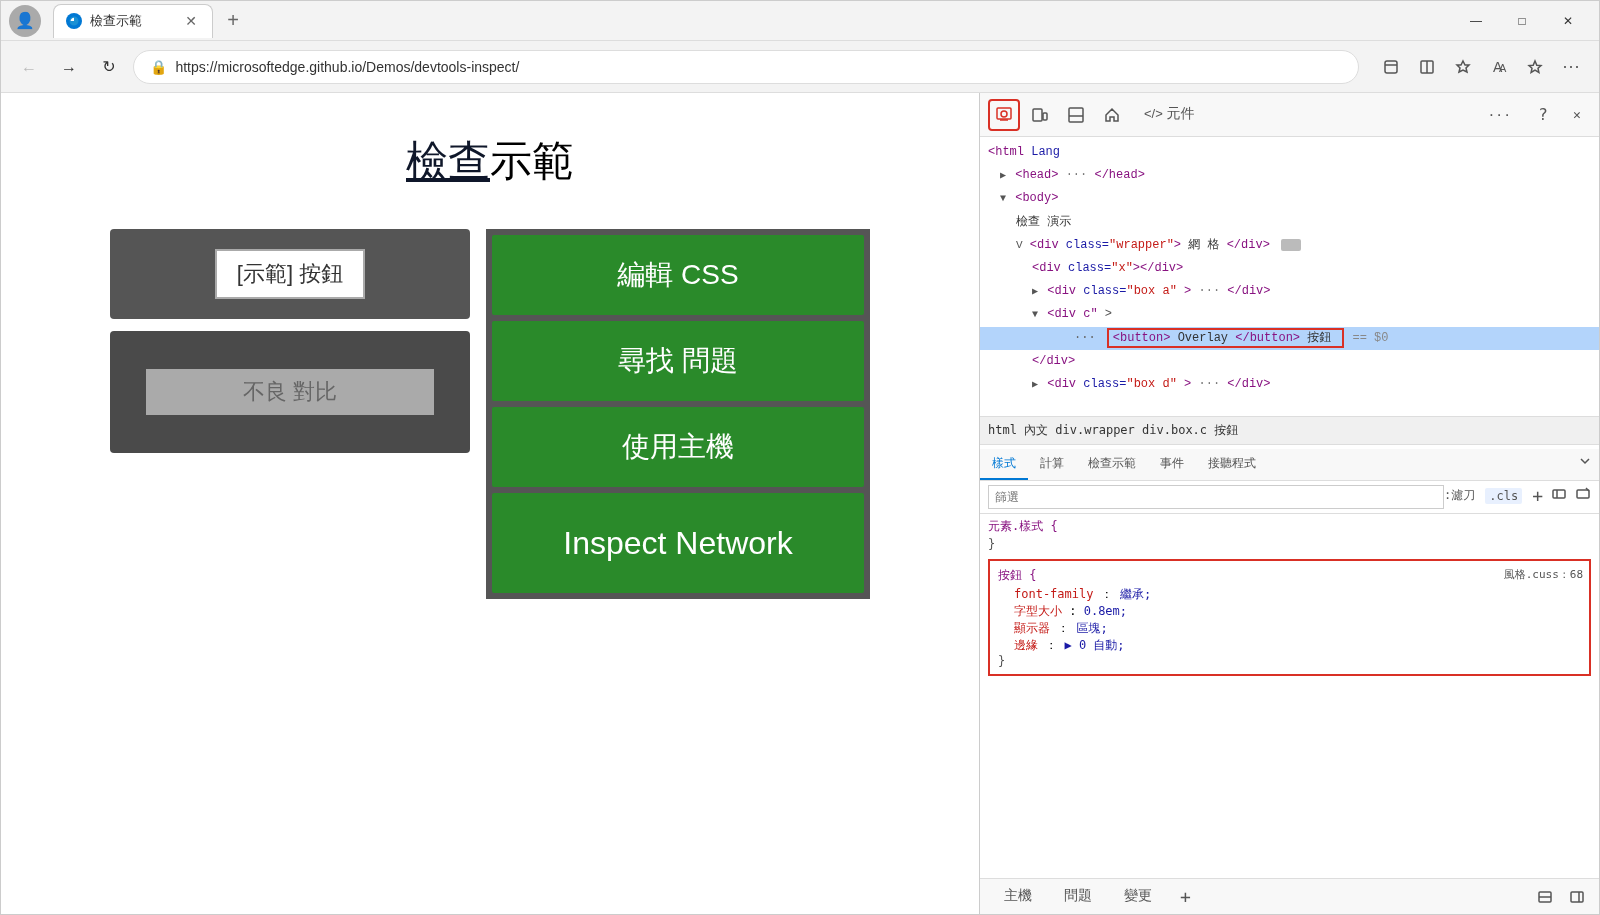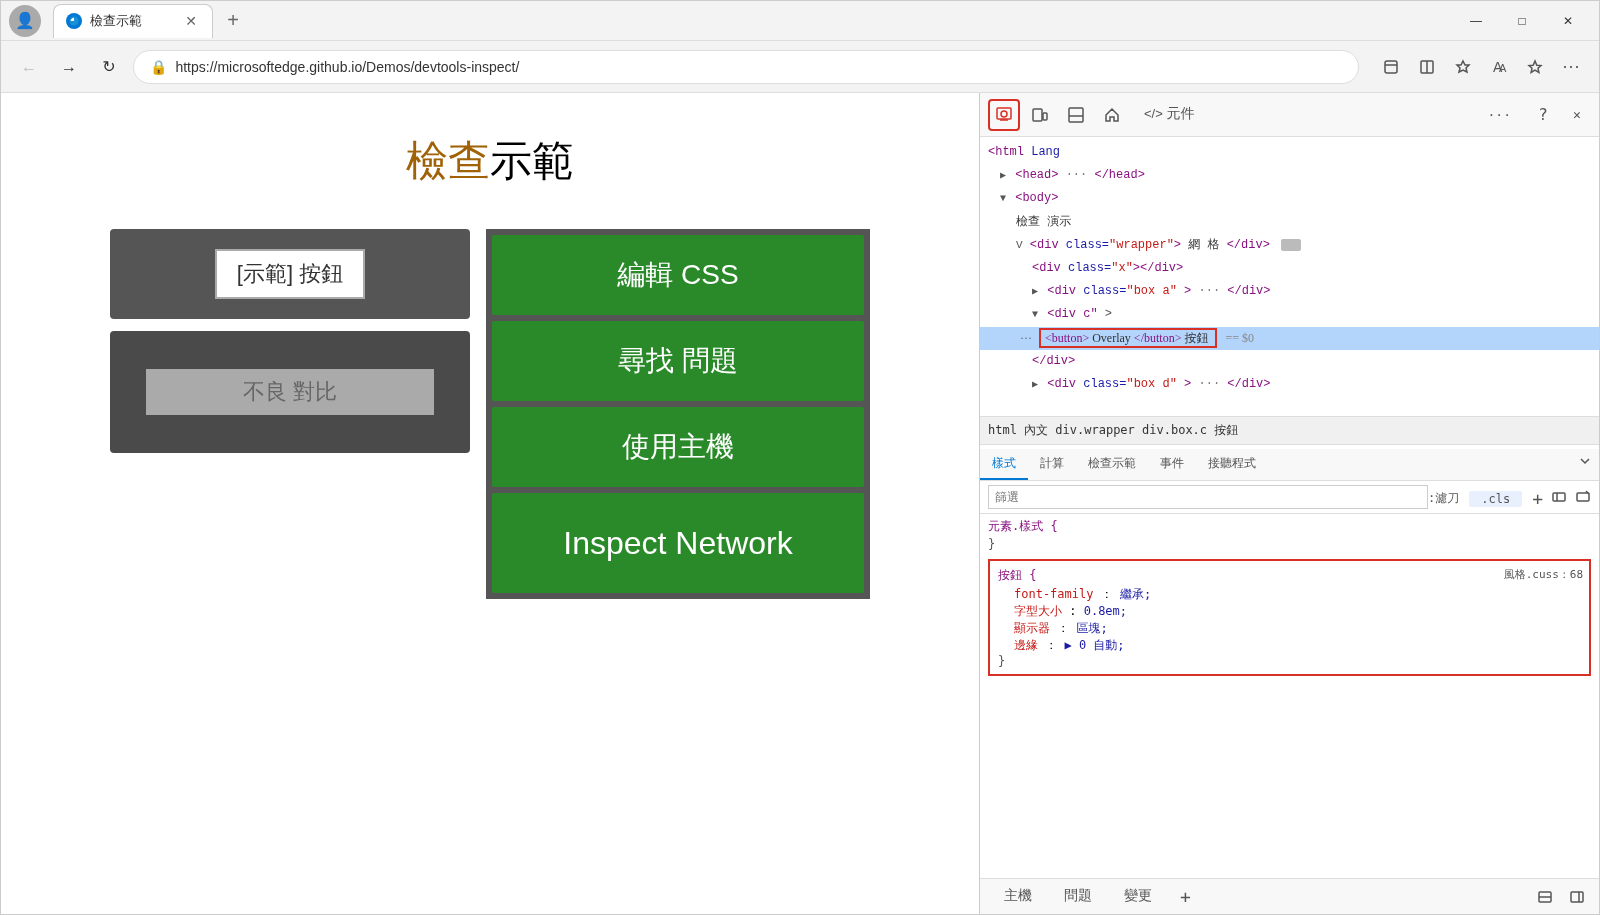--- a/index.html
+++ b/index.html
@@ -68,35 +68,35 @@
     .devtools-dom { flex: 0 0 280px; overflow: auto; padding: 4px 0; border-bottom: 1px solid #ddd; font-family: Consolas, 'Courier New', monospace; font-size: 12px; }
     .dom-line { padding: 2px 8px; line-height: 1.6; white-space: nowrap; }
     .dom-line.selected { background: #b3d4fb; }
     .dom-tag { color: #881280; }
     .dom-attr { color: #1a1aa6; }
     .dom-val { color: #c41a16; }
     .dom-text { color: #333; }
     .dom-indent-1 { padding-left: 20px; }
     .dom-indent-2 { padding-left: 36px; }
     .dom-indent-3 { padding-left: 52px; }
-    .dom-indent-4 { padding-left: 40px; font-family: Liberation Serif, serif; }
+    .dom-indent-4 { padding-left: 94px; }
     .triangle { display: inline-block; color: #555; margin-right: 2px; font-size: 10px; }
     .triangle-down::before { content: '▼'; }
     .triangle-right::before { content: '▶'; }
     .dom-comment { color: #7a7a7a; }
 
     
     .devtools-breadcrumb { height: 28px; background: #f0f0f0; border-bottom: 1px solid #ddd; display: flex; align-items: center; padding: 0 8px; font-family: Consolas, monospace; font-size: 12px; color: #333; }
 
     
     .devtools-styles { flex: 1; overflow: auto; padding: 4px 0; }
     .styles-tabs { display: flex; border-bottom: 1px solid #ddd; background: #f8f8f8; }
     .styles-tab { padding: 6px 12px; font-size: 12px; color: #555; cursor: pointer; border-bottom: 2px solid transparent; }
     .styles-tab.active { border-bottom: 2px solid #0078d4; color: #0078d4; }
-    .styles-filter-bar { display: flex; align-items: flex-end; padding: 4px 8px; border-bottom: 1px solid #ddd; }
+    .styles-filter-bar { display: flex; align-items: flex-start; padding: 4px 8px; border-bottom: 1px solid #ddd; }
     .styles-filter-input { flex: 1; height: 24px; border: 1px solid #ccc; font-size: 12px; padding: 0 6px; color: #333; }
     .styles-filter-actions { display: flex; gap: 4px; align-items: center; color: #555; font-size: 12px; }
     .styles-section { padding: 4px 8px; font-family: Consolas, monospace; font-size: 12px; }
     .styles-rule-header { color: #881280; margin-bottom: 2px; }
     .styles-prop-name { color: #c41a16; }
     .styles-prop-value { color: #1a1aa6; }
     .styles-brace { color: #555; }
     .highlighted-rule { border: 2px solid #d93025; padding: 6px 8px; margin: 4px 8px; font-family: Consolas, monospace; font-size: 12px; }
     .rule-note { font-size: 11px; color: #555; float: right; }
 
@@ -179,21 +179,21 @@
       <div class="addr-icon-btn">
         <span style="font-size:18px;color:#555">···</span>
       </div>
     </div>
   </div>
 
   <div class="browser-content">
 
     <div class="webpage">
       <div style="font-size:42px;font-weight:400;margin-bottom:40px;color:#000;">
-        <span style="color:#a16207;">檢查</span><span>示範</span>
+        <span style="text-decoration:underline;color:#0f172a;">檢查</span><span>示範</span>
       </div>
 
       <div style="display:flex;gap:16px;width:760px;">
 
         <div class="left-col">
           <div class="btn-box btn-box-short">
             <button class="inner-btn-bracket">[示範] 按鈕</button>
           </div>
           <div class="btn-box btn-box-dark">
             <button class="inner-btn-gray">不良 對比</button>
@@ -347,21 +347,21 @@
             <svg width="12" height="12" viewBox="0 0 12 12" fill="none">
                 <path d="M2 4L6 8L10 4" stroke="#555" stroke-width="1.5"></path>
               </svg>
           </div>
         </div>
 
         <div class="styles-filter-bar">
           <input class="styles-filter-input" type="text" placeholder="篩選" style="">
           <div class="styles-filter-actions">
             <span>:濾刀</span>
-            <span style="margin-left:6px;background:#e8f0fe;padding:1px 12px;border-radius:2px;cursor:pointer;">.cls</span>
+            <span style="margin-left:6px;background:#e8f0fe;padding:1px 4px;border-radius:2px;cursor:pointer;">.cls</span>
             <span style="margin-left:6px;cursor:pointer;font-size:18px;">+</span>
             <span style="margin-left:4px;cursor:pointer;">
               <svg width="16" height="16" viewBox="0 0 16 16" fill="none">
                   <rect x="2" y="4" width="12" height="8" rx="1" stroke="#555" stroke-width="1.5" fill="none"></rect>
                   <line x1="6" y1="4" x2="6" y2="12" stroke="#555" stroke-width="1.5"></line>
                 </svg>
             </span>
             <span style="margin-left:4px;cursor:pointer;">
               <svg width="16" height="16" viewBox="0 0 16 16" fill="none">
                   <rect x="2" y="4" width="12" height="8" rx="1" stroke="#555" stroke-width="1.5" fill="none"></rect>

